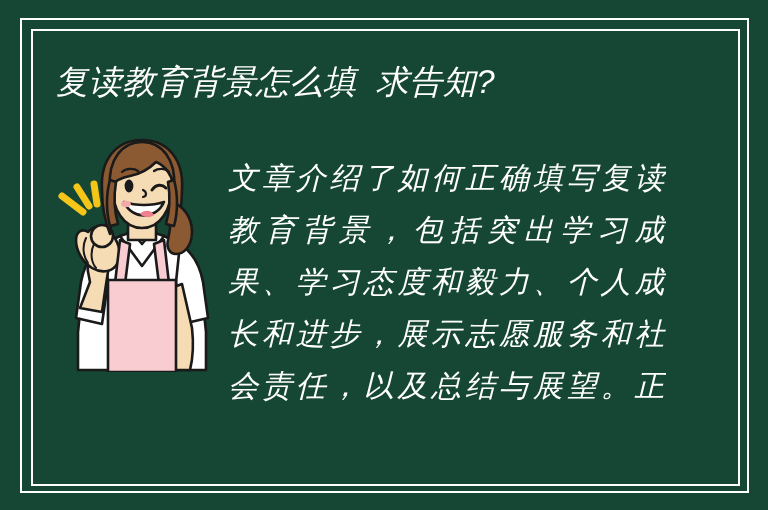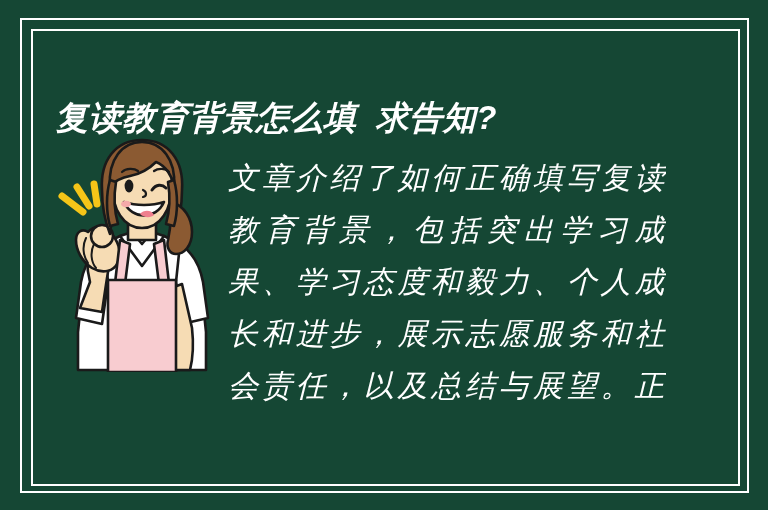--- a/index.html
+++ b/index.html
@@ -45,26 +45,25 @@
 
   
   #title {
     position: absolute;
     left: 55px;
     top: 62px;
     width: 660px;
     color: #ffffff;
     font-size: 33px;
     line-height: 40px;
-    font-weight: 700;
+    font-weight: 400;
     font-style: italic;
     letter-spacing: 0.5px;
     white-space: pre;
     font-family: "Liberation Sans", "DejaVu Sans", sans-serif;
-    margin-top: 36px;
   }
 
   
   #body-text {
     position: absolute;
     left: 228px;
     top: 152px;
     width: 438px;
     color: #ffffff;
     font-size: 30px;

